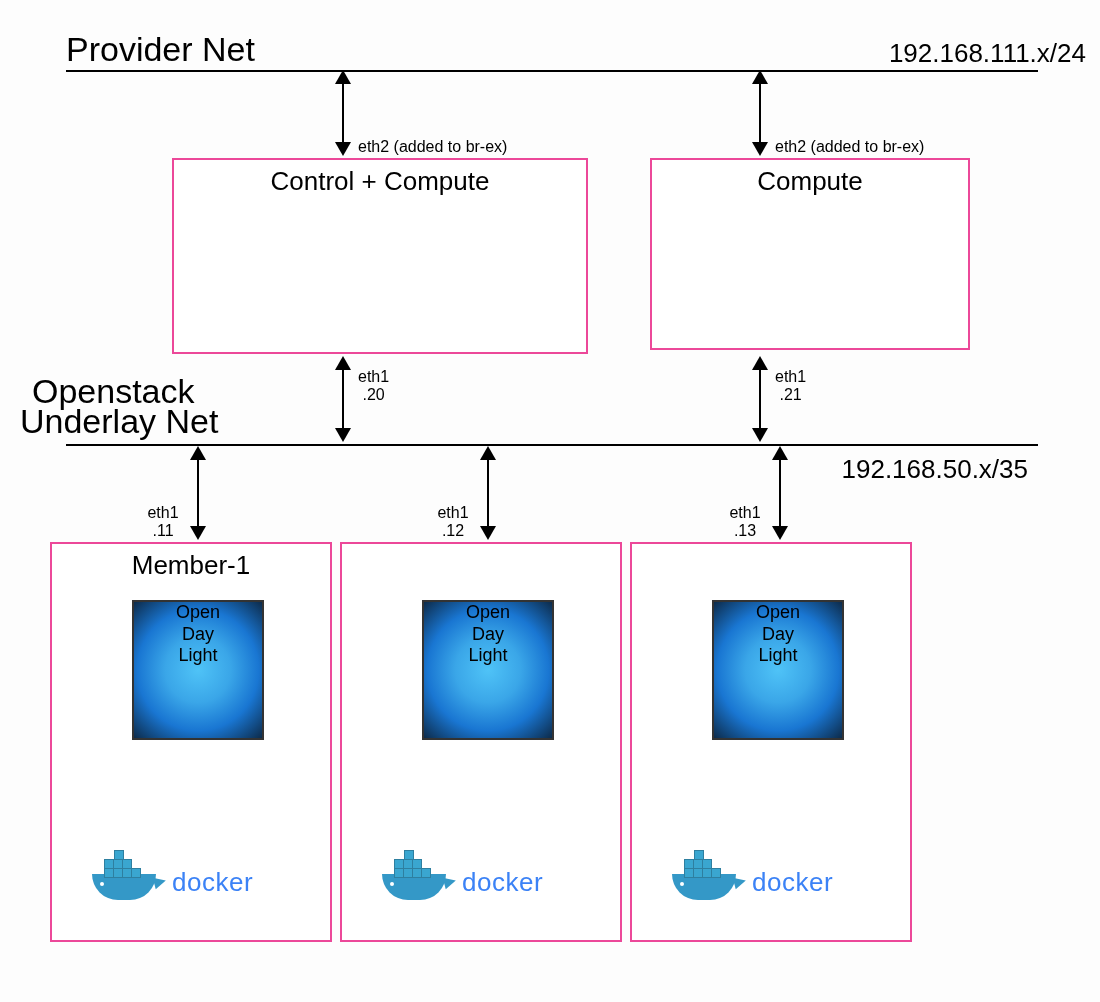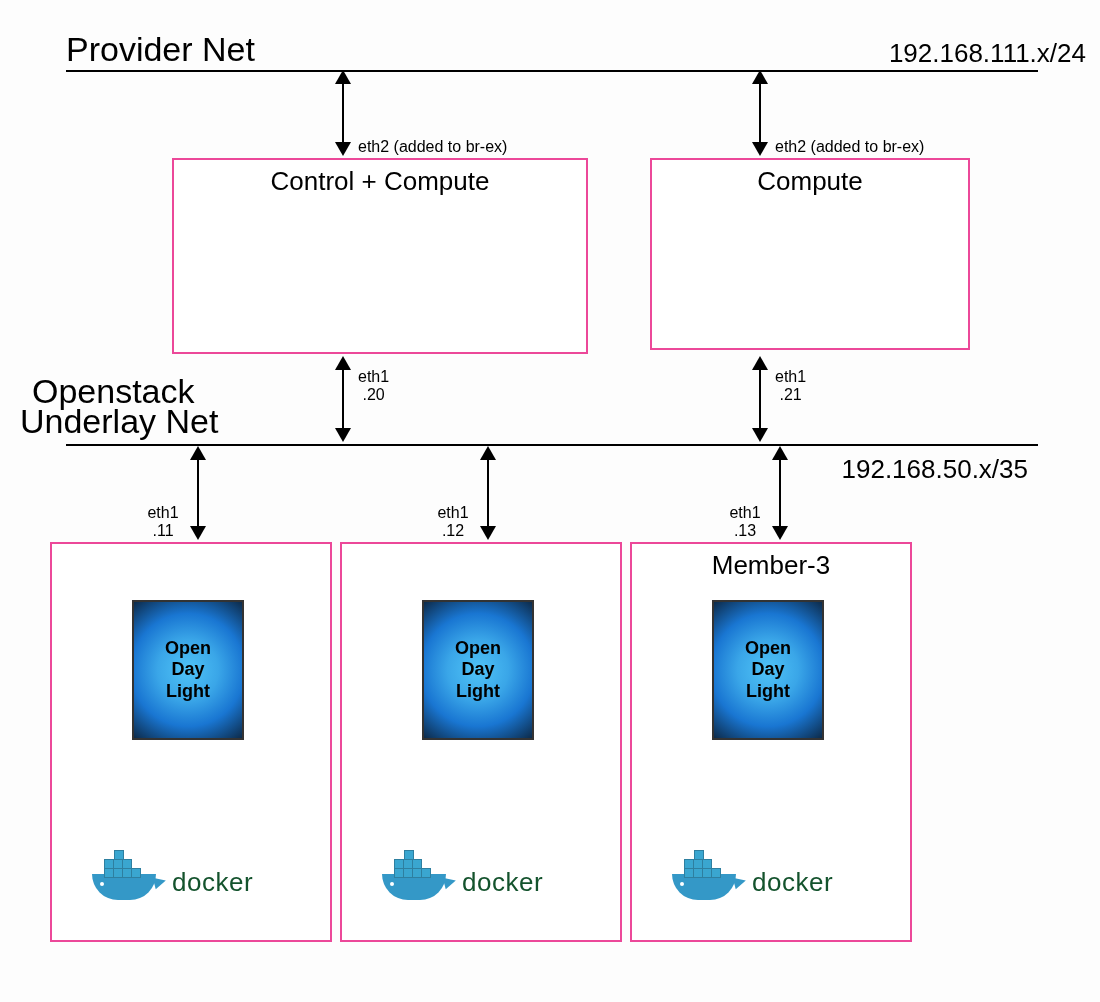--- a/index.html
+++ b/index.html
@@ -76,32 +76,32 @@
   }
   .cidr-label {
     position: absolute;
     font-size: 26px;
     font-weight: 400;
   }
 
   
   .odl-box {
     position: absolute;
-    width: 112px;
+    width: 132px;
     height: 140px;
     border: 2px solid #333;
     background: radial-gradient(circle at center, #4fc3f7 0%, #3aa6e8 35%, #1976d2 65%, #0d2b4a 100%);
     display: flex;
-    align-items: center;
+    align-items: flex-start;
     justify-content: center;
     text-align: center;
     font-size: 18px;
     color: #000;
     line-height: 1.2;
-    font-weight: 700;
+    font-weight: 400;
   }
 
   
   .docker {
     position: absolute;
     display: flex;
     align-items: flex-end;
     gap: 6px;
   }
   .whale {
@@ -142,21 +142,21 @@
   .crow { display:flex; }
   .cbox {
     width: 10px; height: 10px;
     background: #3aa6d0;
     border: 1px solid #2e7fa0;
     margin-right: -1px;
     margin-top: -1px;
   }
   .docker-text {
     font-size: 26px;
-    color: #14532d;
+    color: #3b82f6;
     font-weight: 400;
     letter-spacing: 0.5px;
     margin-bottom: 2px;
   }
 </style>
 </head>
 <body>
 
 <div class="net-label" style="left:66px; top:30px;">Provider Net</div>
 <div class="net-line" style="left:66px; top:70px; width:972px;"></div>
@@ -232,20 +232,21 @@
   <div class="arrow-head-up" style="top:0;"></div>
   <div class="arrow-shaft" style="top:10px; height:74px;"></div>
   <div class="arrow-head-down" style="bottom:0;"></div>
 </div>
 <div class="iface-label" style="left:720px; top:504px; text-align:center; width:50px;">
   <span>eth1</span><br>
   <span>.13</span>
 </div>
 
 <div class="node-box" style="left:50px; top:542px; width:282px; height:400px;">
+  <div class="member-title">Member-1</div>
   <div class="odl-box" style="left:80px; top:56px;">
     <div>
       <span>Open</span><br>
       <span>Day</span><br>
       <span>Light</span>
     </div>
   </div>
   <div class="docker" style="left:40px; bottom:40px;">
     <div class="whale">
       <div class="whale-body">
@@ -300,21 +301,20 @@
         <div class="crow">
             <div class="cbox" style="margin-left:10px;"></div>
           </div>
       </div>
     </div>
     <span class="docker-text">docker</span>
   </div>
 </div>
 
 <div class="node-box" style="left:630px; top:542px; width:282px; height:400px;">
-  <div class="member-title">Member-3</div>
   <div class="odl-box" style="left:80px; top:56px;">
     <div>
       <span>Open</span><br>
       <span>Day</span><br>
       <span>Light</span>
     </div>
   </div>
   <div class="docker" style="left:40px; bottom:40px;">
     <div class="whale">
       <div class="whale-body">

